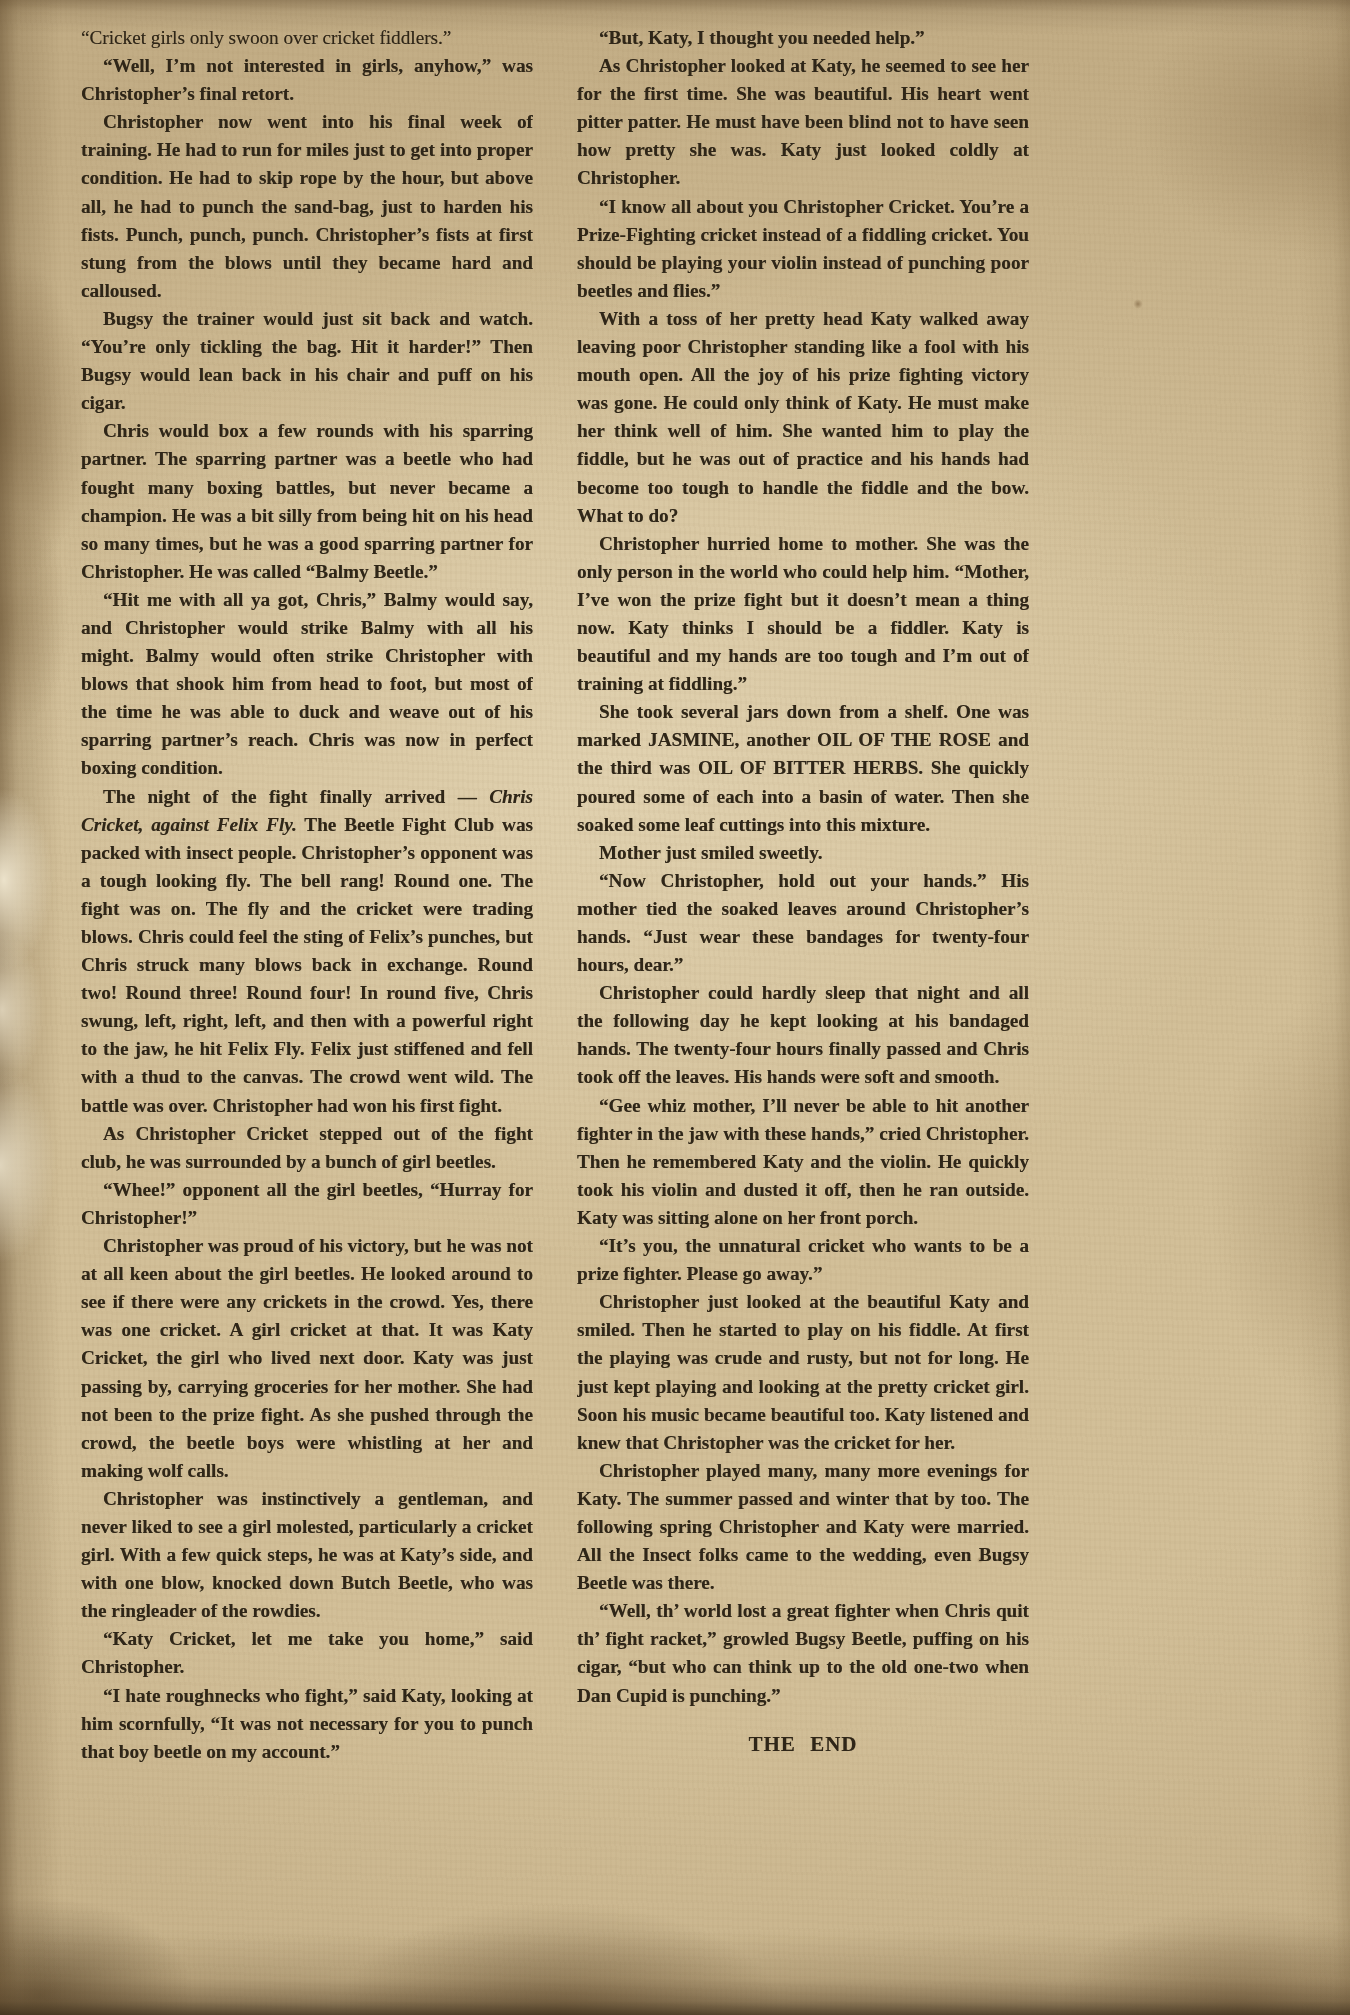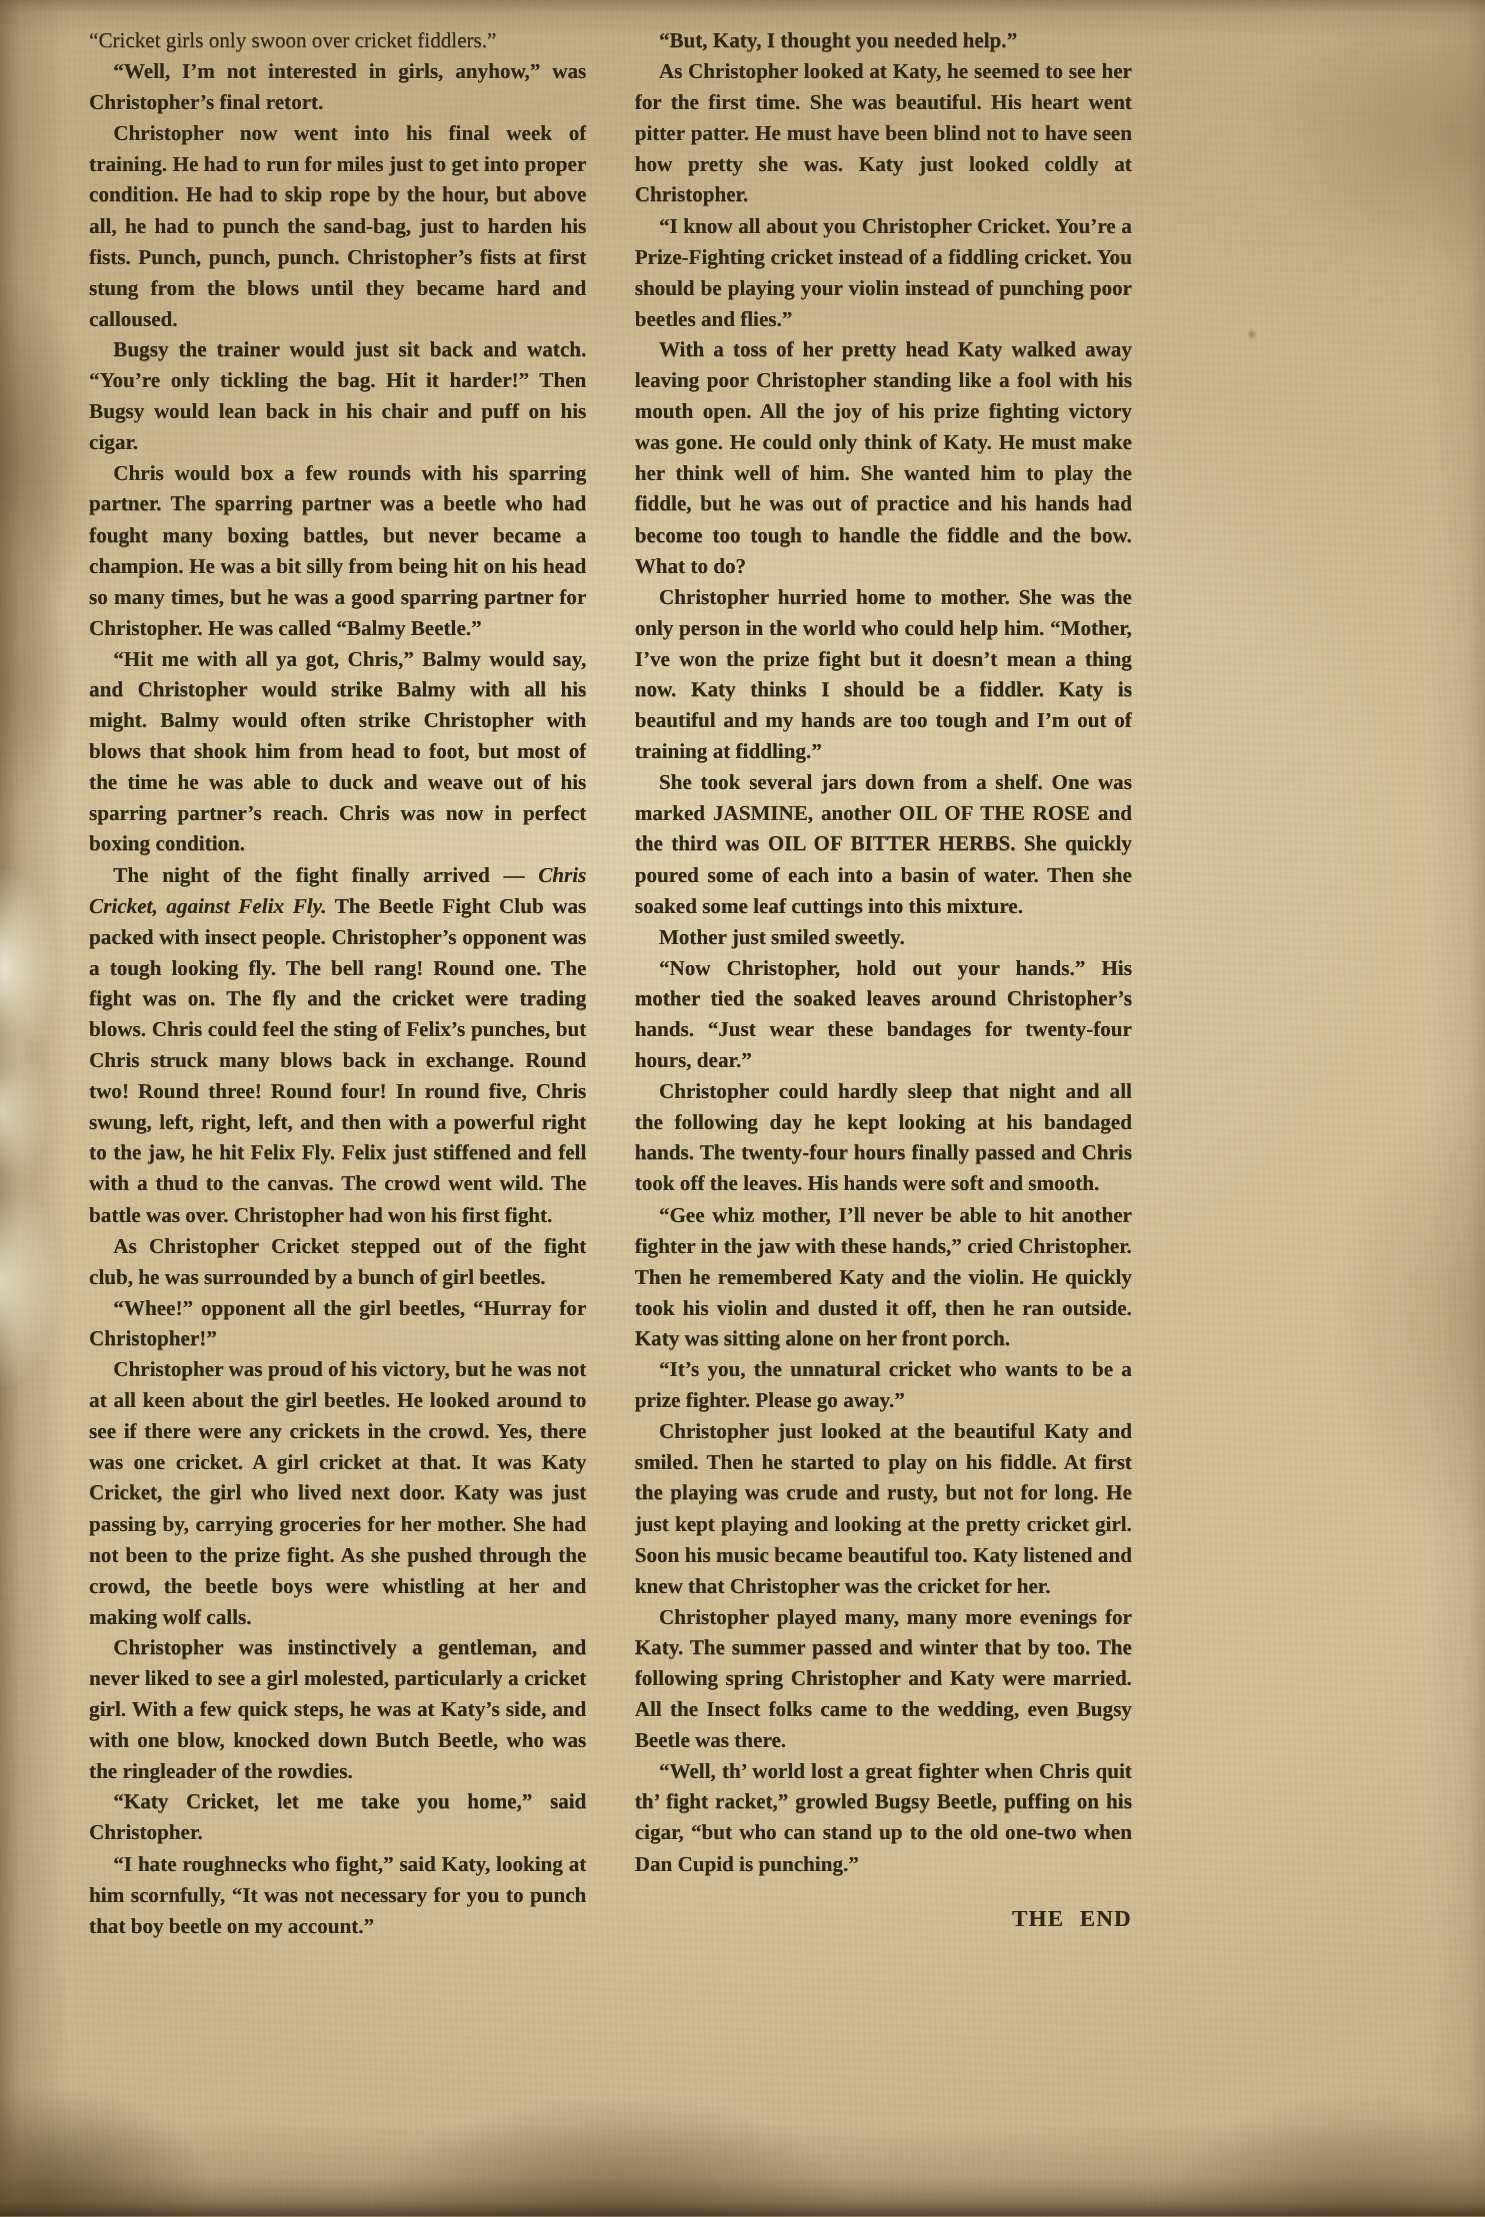--- a/index.html
+++ b/index.html
@@ -54,21 +54,21 @@
     text-align: justify;
     font-size: 19.2px;
     line-height: 28.1px;
     color: #2f2618;
     text-shadow: 0.2px 0.2px 0.3px rgba(47,38,24,0.45);
   }
   .para { margin: 0; }
   .ind { text-indent: 22px; font-weight: bold; }
   .it { font-style: italic; }
   .end {
-    text-align: right;
+    text-align: center;
     text-indent: 0;
     font-weight: 700;
     margin-top: 20px;
     font-size: 21px;
     letter-spacing: 1px;
     word-spacing: 8px;
   }
 </style>
 </head>
 <body>
@@ -97,17 +97,17 @@
         <p class="para ind"><span class="">With a toss of her pretty head Katy walked away leaving poor Christopher standing like a fool with his mouth open. All the joy of his prize fighting victory was gone. He could only think of Katy. He must make her think well of him. She wanted him to play the fiddle, but he was out of practice and his hands had become too tough to handle the fiddle and the bow. What to do?</span></p>
         <p class="para ind"><span class="">Christopher hurried home to mother. She was the only person in the world who could help him. “Mother, I’ve won the prize fight but it doesn’t mean a thing now. Katy thinks I should be a fiddler. Katy is beautiful and my hands are too tough and I’m out of training at fiddling.”</span></p>
         <p class="para ind"><span class="">She took several jars down from a shelf. One was marked JASMINE, another OIL OF THE ROSE and the third was OIL OF BITTER HERBS. She quickly poured some of each into a basin of water. Then she soaked some leaf cuttings into this mixture.</span></p>
         <p class="para ind"><span class="">Mother just smiled sweetly.</span></p>
         <p class="para ind"><span class="">“Now Christopher, hold out your hands.” His mother tied the soaked leaves around Christopher’s hands. “Just wear these bandages for twenty-four hours, dear.”</span></p>
         <p class="para ind"><span class="">Christopher could hardly sleep that night and all the following day he kept looking at his bandaged hands. The twenty-four hours finally passed and Chris took off the leaves. His hands were soft and smooth.</span></p>
         <p class="para ind"><span class="">“Gee whiz mother, I’ll never be able to hit another fighter in the jaw with these hands,” cried Christopher. Then he remembered Katy and the violin. He quickly took his violin and dusted it off, then he ran outside. Katy was sitting alone on her front porch.</span></p>
         <p class="para ind"><span class="">“It’s you, the unnatural cricket who wants to be a prize fighter. Please go away.”</span></p>
         <p class="para ind"><span class="">Christopher just looked at the beautiful Katy and smiled. Then he started to play on his fiddle. At first the playing was crude and rusty, but not for long. He just kept playing and looking at the pretty cricket girl. Soon his music became beautiful too. Katy listened and knew that Christopher was the cricket for her.</span></p>
         <p class="para ind"><span class="">Christopher played many, many more evenings for Katy. The summer passed and winter that by too. The following spring Christopher and Katy were married. All the Insect folks came to the wedding, even Bugsy Beetle was there.</span></p>
-        <p class="para ind"><span class="">“Well, th’ world lost a great fighter when Chris quit th’ fight racket,” growled Bugsy Beetle, puffing on his cigar, “but who can stand up to the old one-two when Dan Cupid is punching.”</span></p>
+        <p class="para ind"><span class="">“Well, th’ world lost a great fighter when Chris quit th’ fight racket,” growled Bugsy Beetle, puffing on his cigar, “but who can think up to the old one-two when Dan Cupid is punching.”</span></p>
         <p class="para end"><span class="">THE END</span></p>
       </section>
   </div>
 </main>
 
 </body></html>

